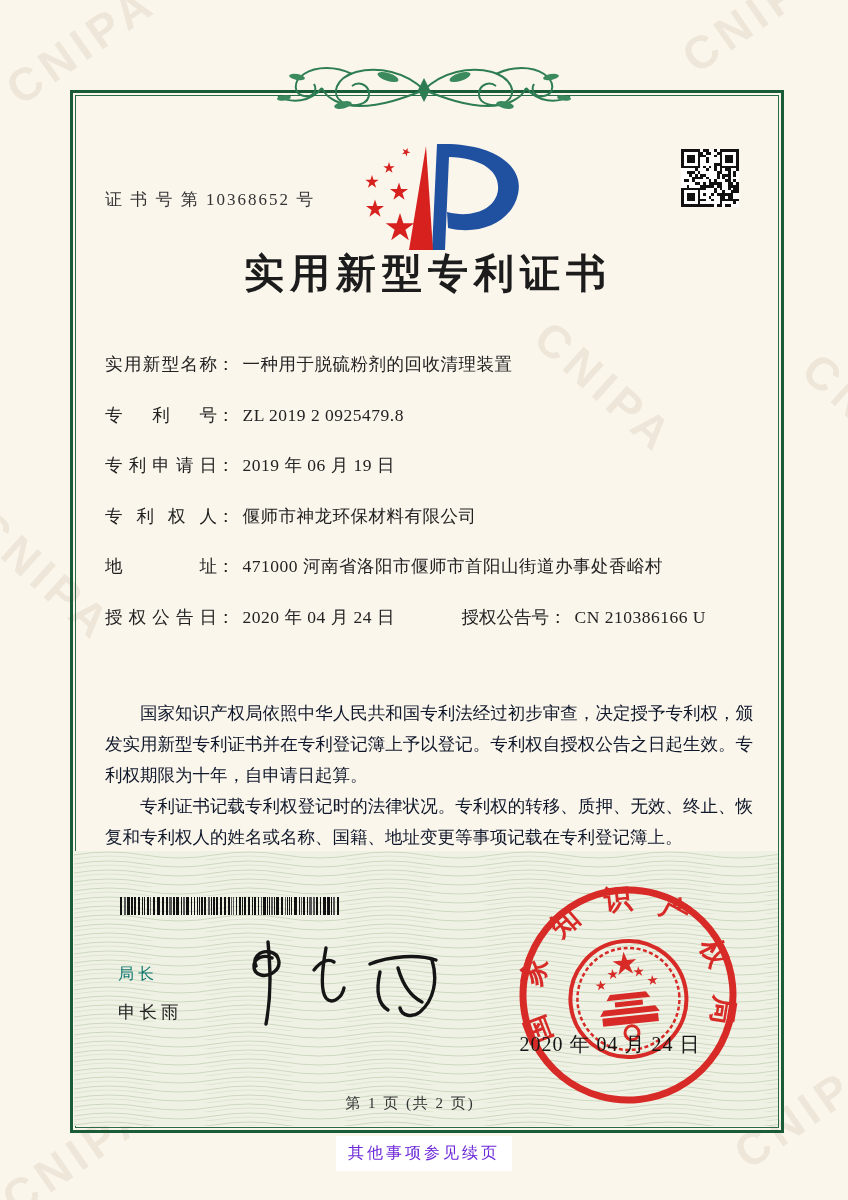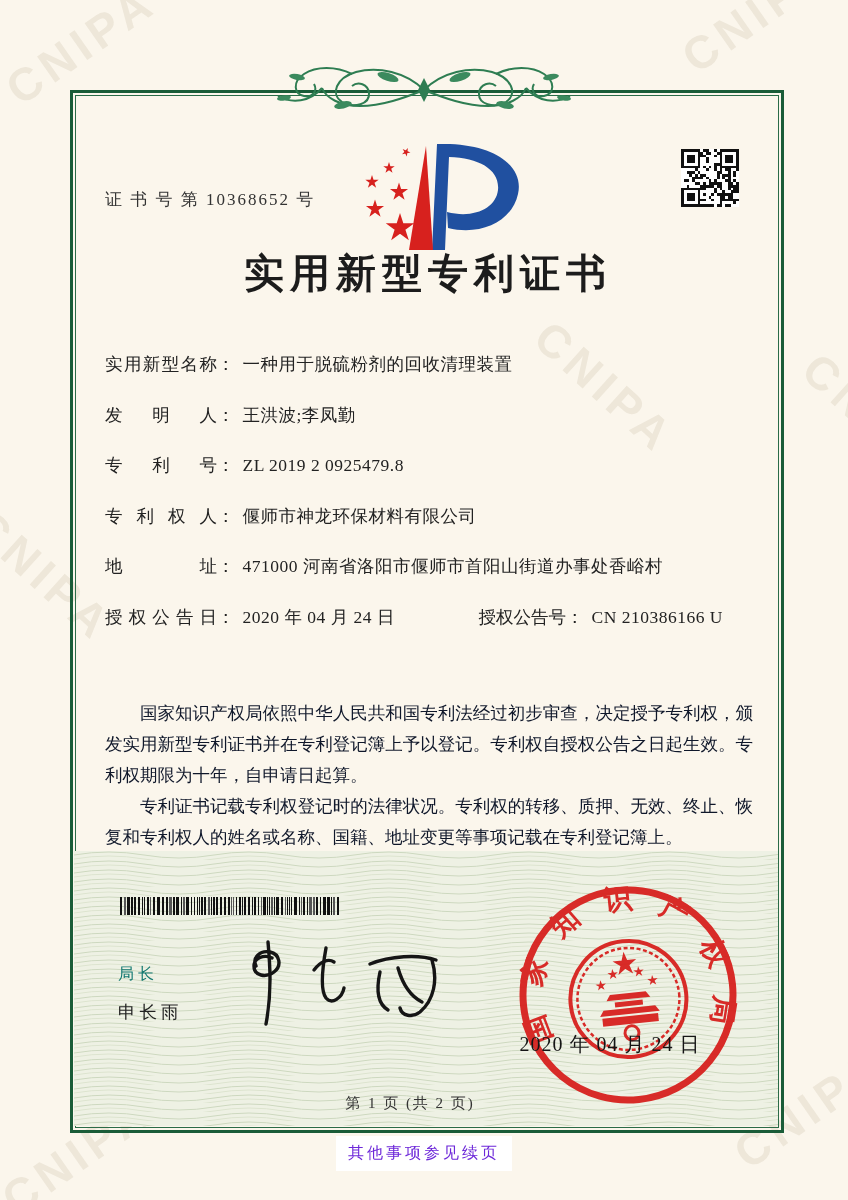--- a/index.html
+++ b/index.html
@@ -29,21 +29,21 @@
 
   .title{position:absolute;left:74px;top:246px;width:708px;text-align:center;
          font-size:40px;font-weight:bold;letter-spacing:6px;color:#1c1c1c;}
 
   .fields{position:absolute;left:105px;top:352px;width:650px;font-size:17.5px;color:#222;}
   .frow{height:19px;margin-bottom:31.5px;white-space:nowrap;font-family:Liberation Serif, serif;}
   .flabel{display:inline-block;width:112px;text-align:justify;text-align-last:justify;vertical-align:top;}
   .fcolon{display:inline-block;margin-right:8px;}
   .fvalue{letter-spacing:0.5px;}
   .fvalue.fw{display:inline-block;width:178px;}
-  .flabel2{display:inline-block;margin-left:58px;}
+  .flabel2{display:inline-block;margin-left:41px;}
 
   .paras{position:absolute;left:105px;top:698px;width:648px;font-size:17.5px;
          line-height:31px;text-align:justify;color:#0f172a;}
   .paras p{margin:0;text-indent:2em;}
 
   
   .band{position:absolute;left:74px;top:851px;width:704px;height:275px;}
 
   .barcode{position:absolute;left:120px;top:897px;width:222px;height:18px;}
 
@@ -358,24 +358,24 @@
       <rect x="17" y="20" width="1" height="1" fill="#111"></rect>
     </svg>
 
   <div class="title">实用新型专利证书</div>
 
   <div class="fields">
     <div class="frow">
       <span class="flabel">实用新型名称</span><span class="fcolon">：</span><span class="fvalue">一种用于脱硫粉剂的回收清理装置</span>
     </div>
     <div class="frow">
-      <span class="flabel">发明人</span><span class="fcolon">：</span><span class="fvalue">王洪波;李凤勤</span>
+      <span class="flabel">专利号</span><span class="fcolon">：</span><span class="fvalue">ZL 2019 2 0925479.8</span>
     </div>
     <div class="frow">
-      <span class="flabel">专利号</span><span class="fcolon">：</span><span class="fvalue">ZL 2019 2 0925479.8</span>
+      <span class="flabel">专利申请日</span><span class="fcolon">：</span><span class="fvalue">2019 年 06 月 19 日</span>
     </div>
     <div class="frow">
       <span class="flabel">专利权人</span><span class="fcolon">：</span><span class="fvalue">偃师市神龙环保材料有限公司</span>
     </div>
     <div class="frow">
       <span class="flabel">地址</span><span class="fcolon">：</span><span class="fvalue">471000 河南省洛阳市偃师市首阳山街道办事处香峪村</span>
     </div>
     <div class="frow">
       <span class="flabel">授权公告日</span><span class="fcolon">：</span><span class="fvalue fw">2020 年 04 月 24 日</span><span class="flabel2">授权公告号</span><span class="fcolon">：</span><span class="fvalue">CN 210386166 U</span>
     </div>

